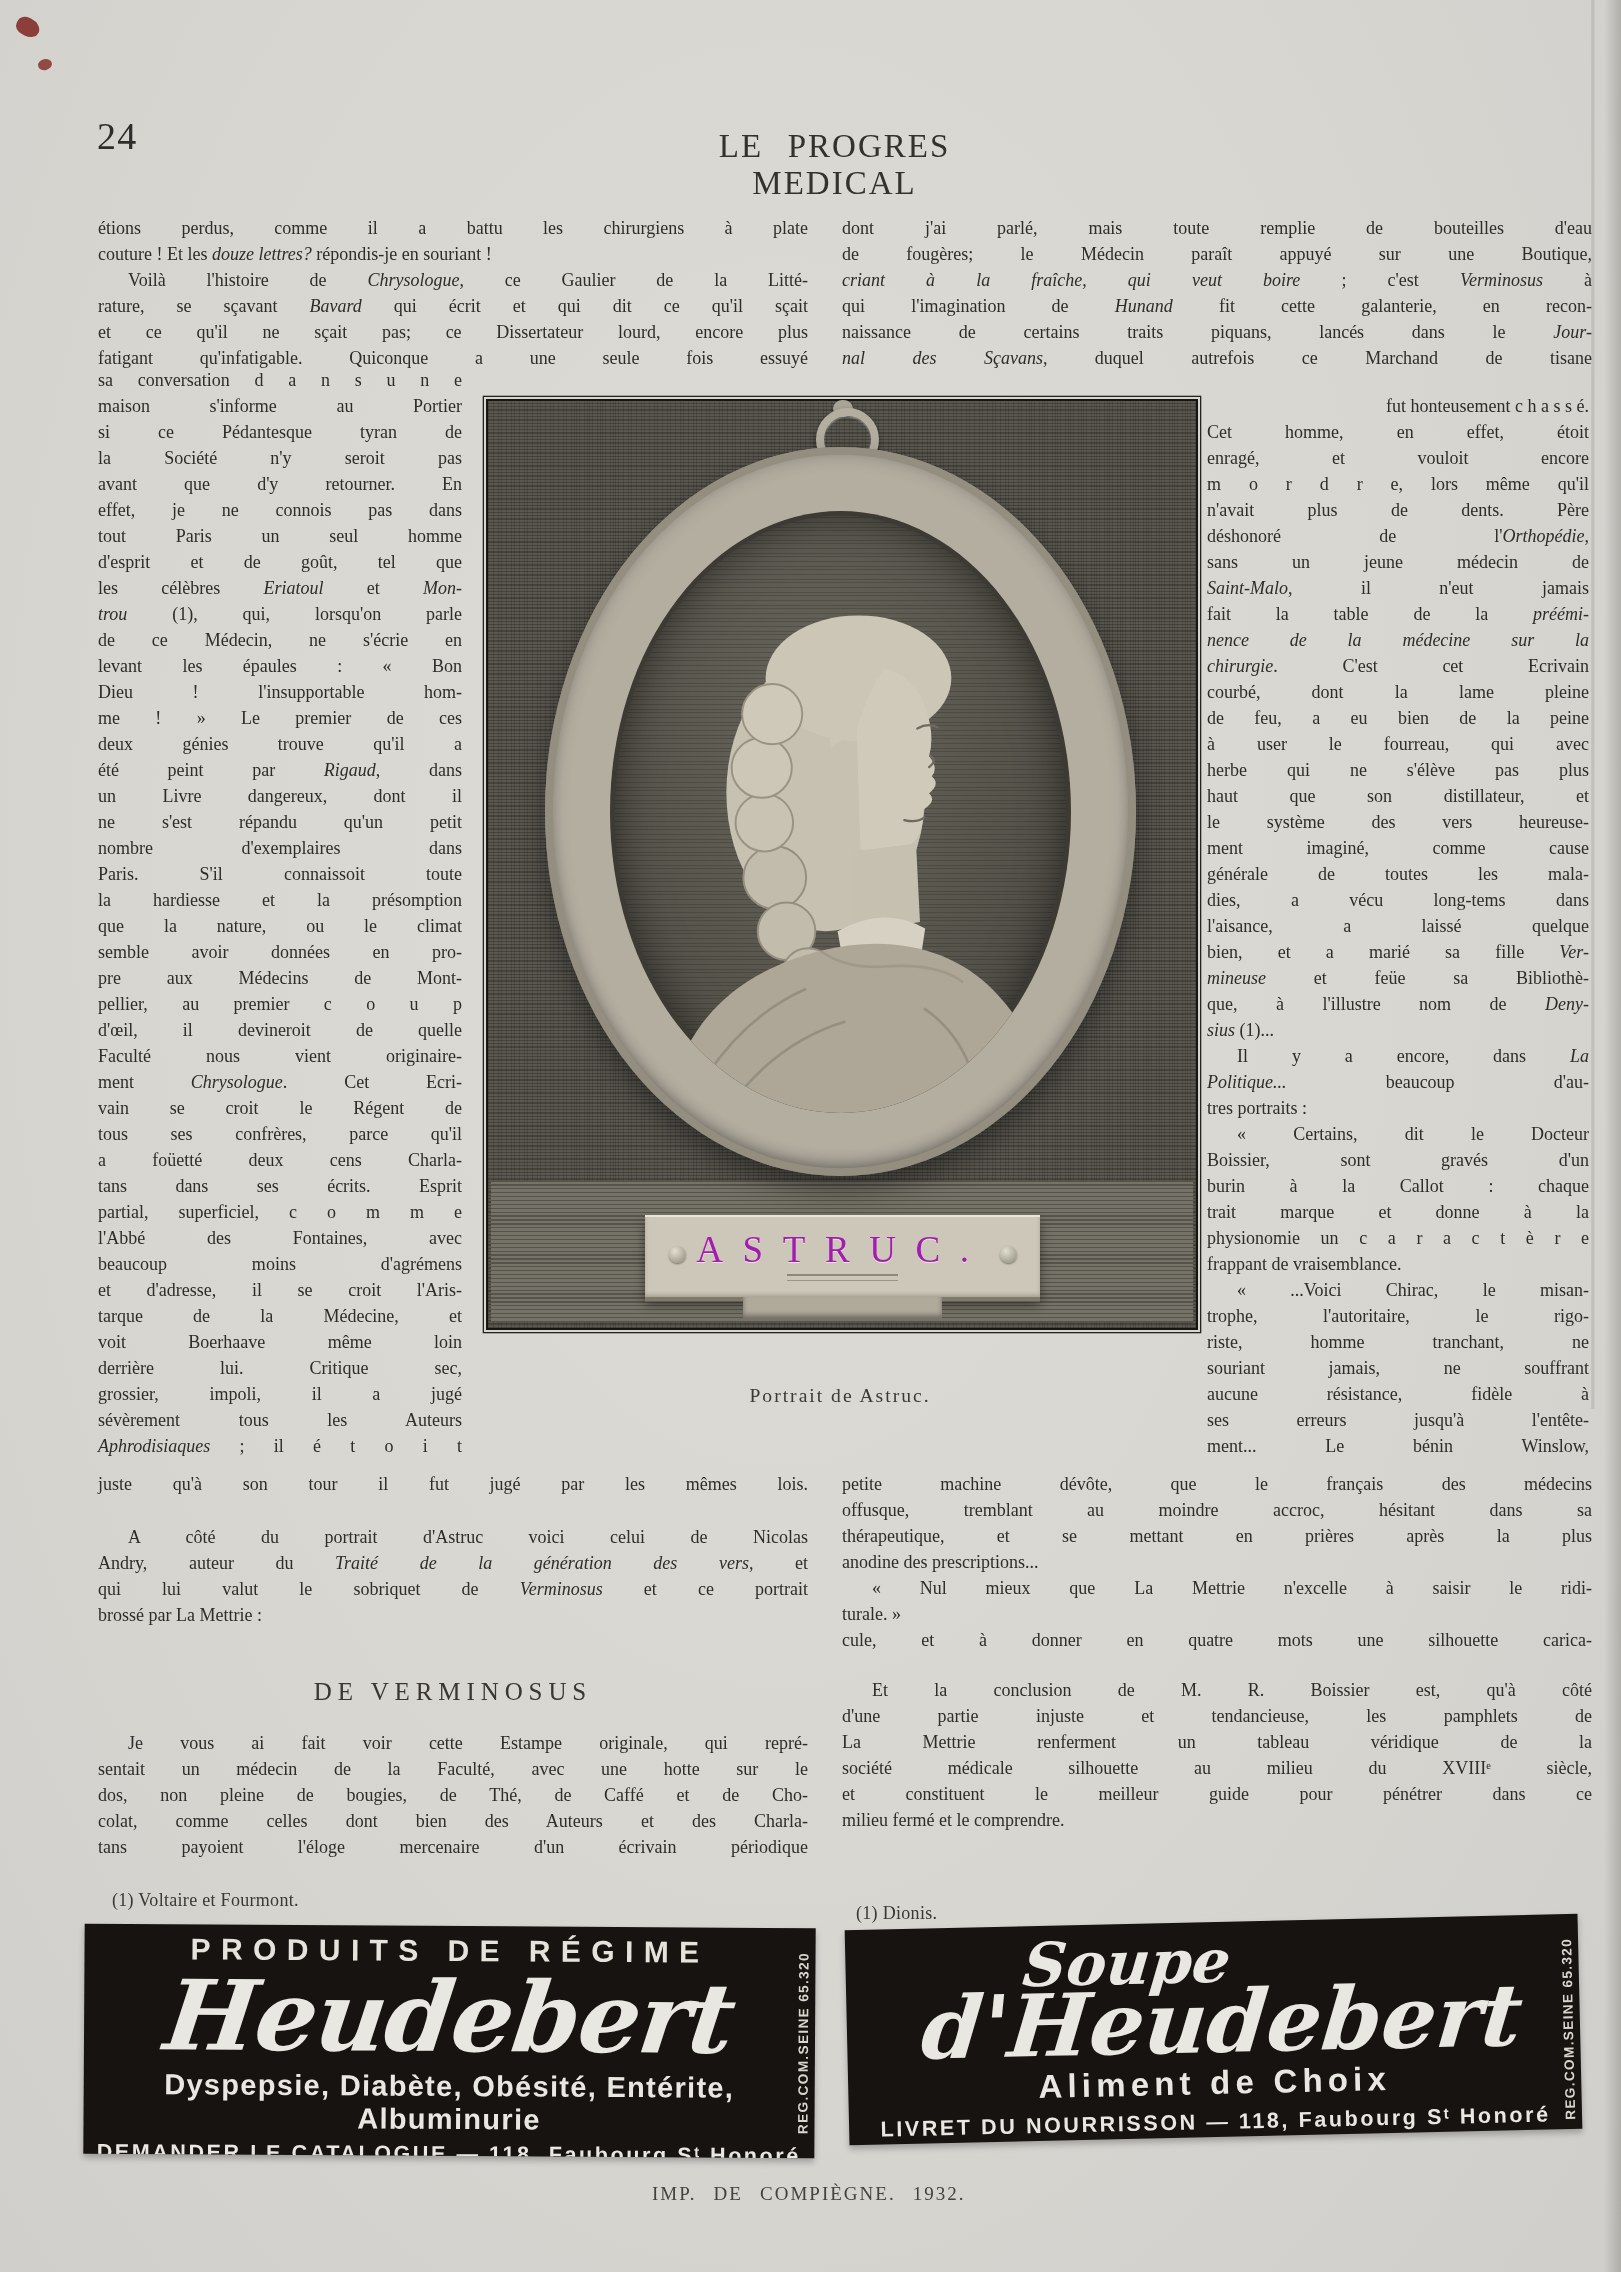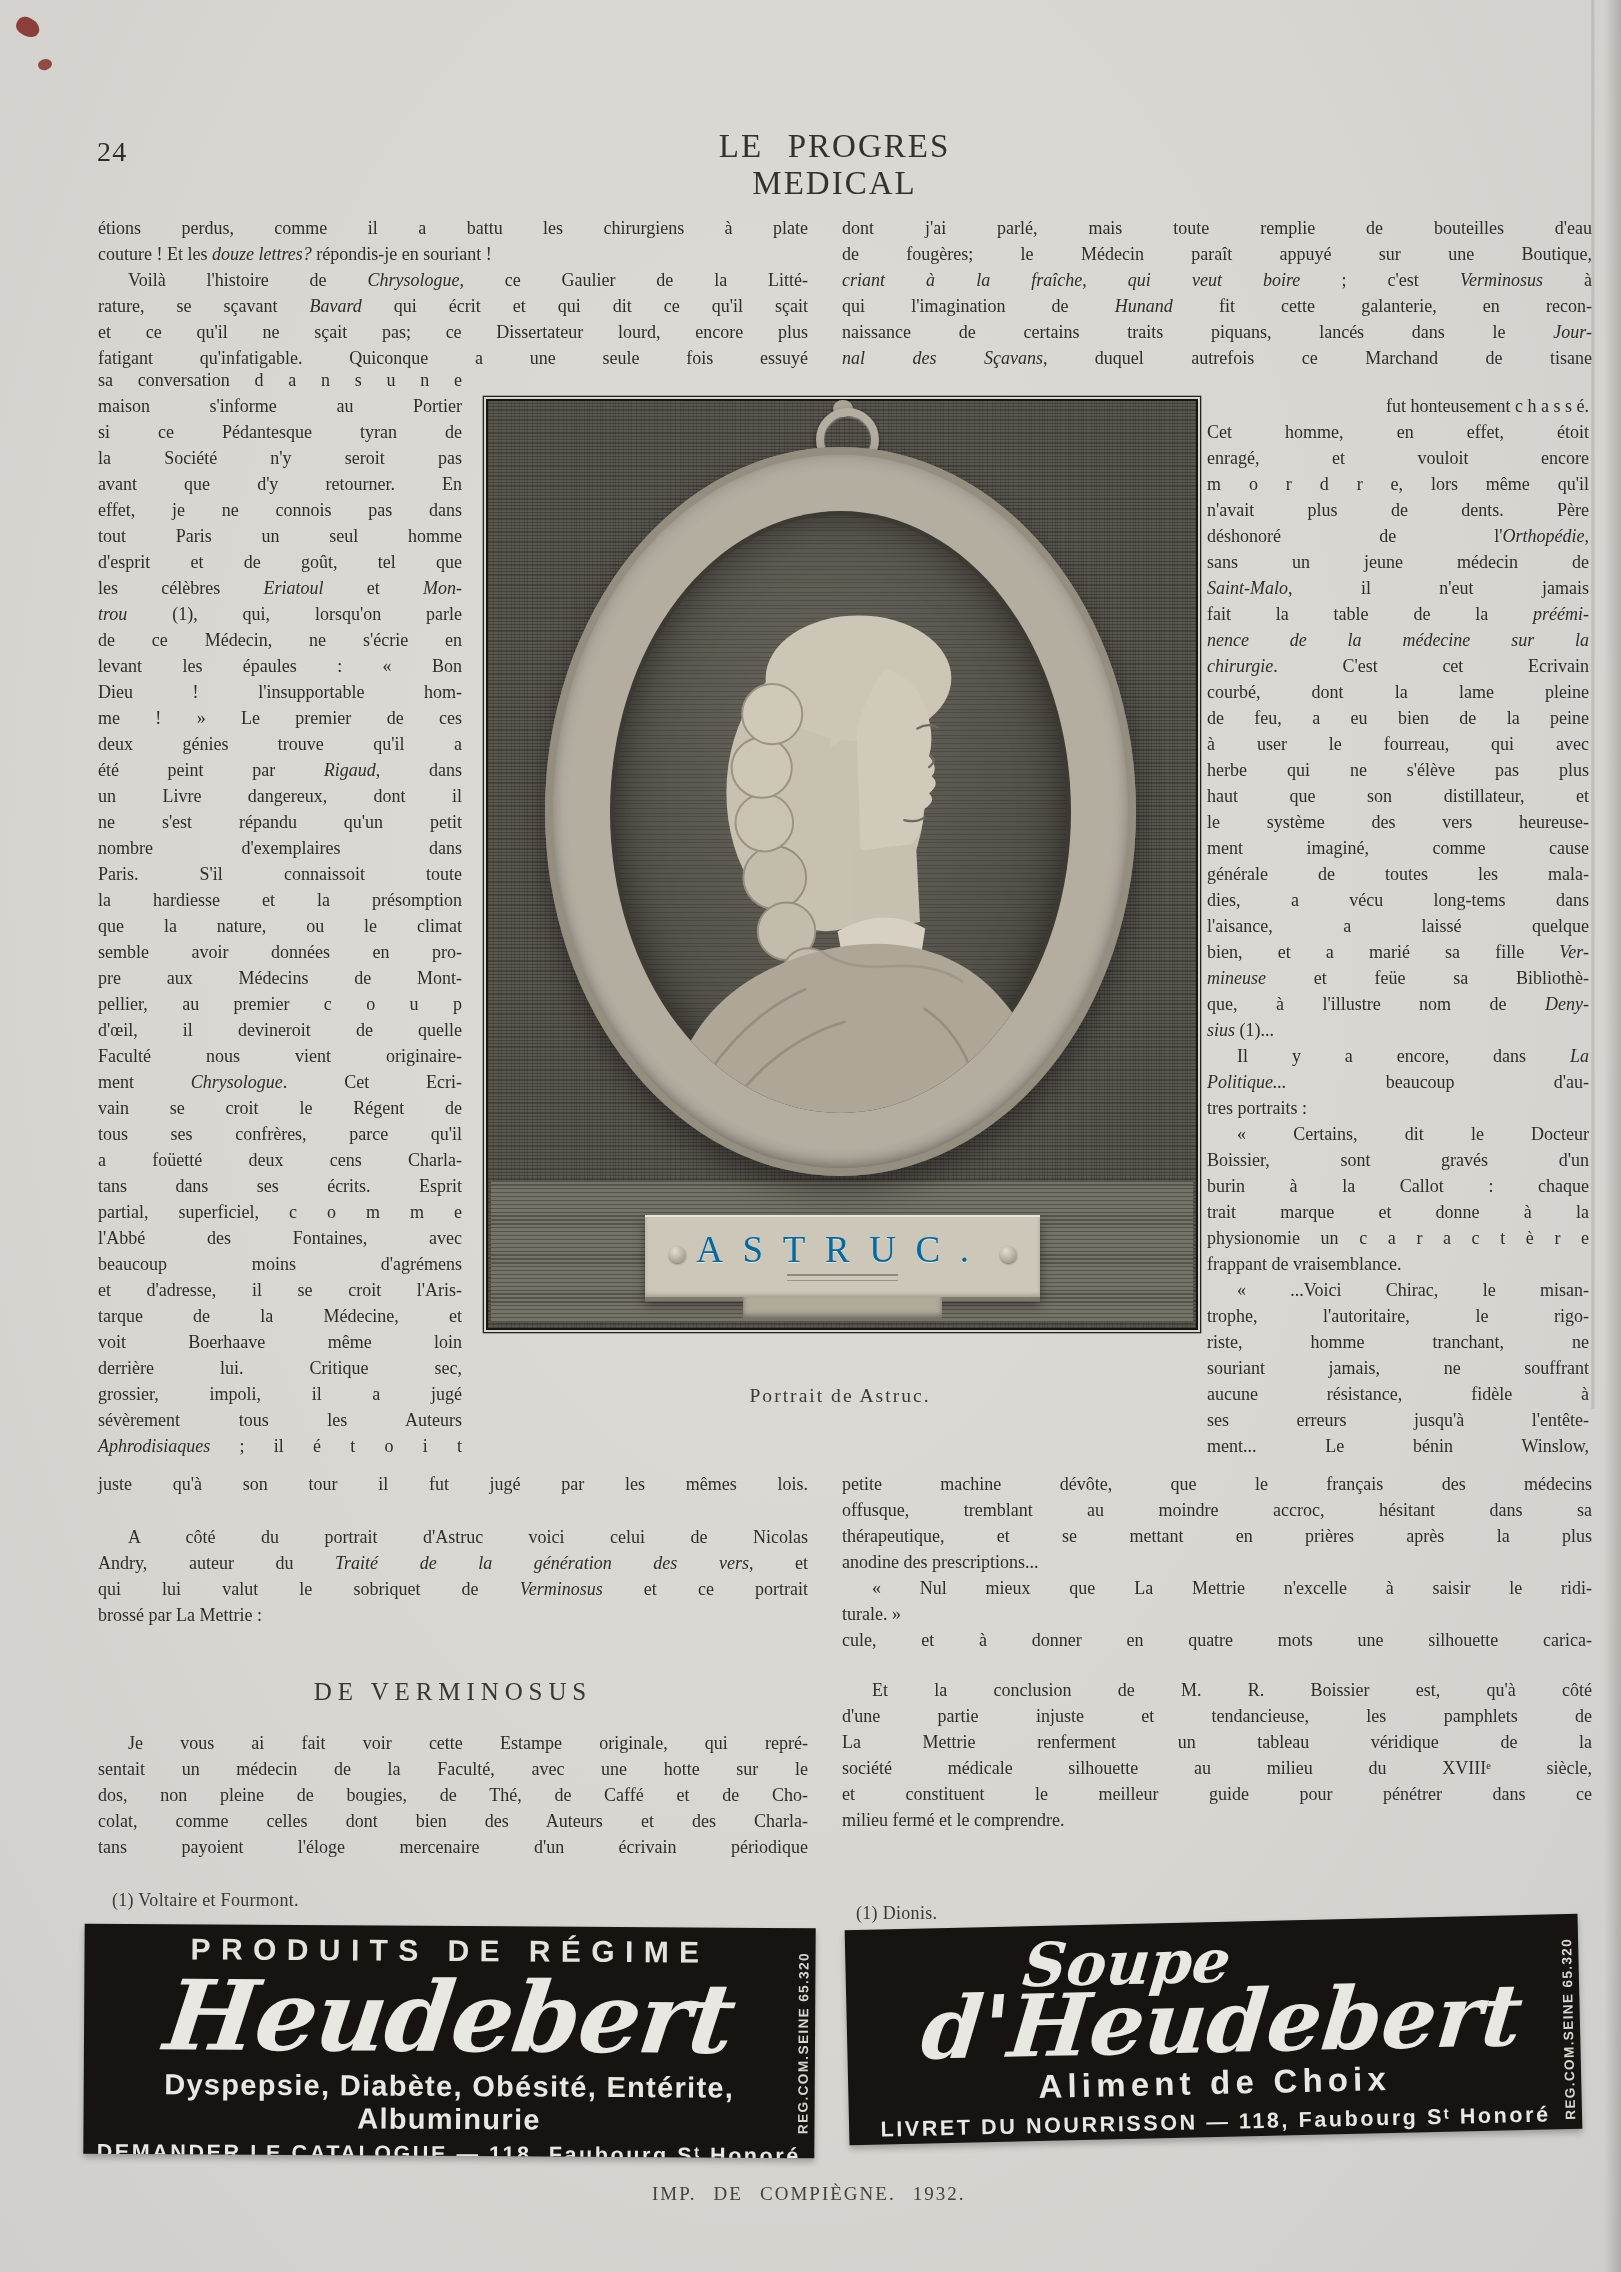--- a/index.html
+++ b/index.html
@@ -7,21 +7,21 @@
     background:radial-gradient(ellipse at 48% 38%, #dcdbd6 0%, #d7d6d1 55%, #cfceca 100%);
     font-family:"Liberation Serif", serif;color:#2f2d29;}
   .edge-shadow{position:absolute;top:0;right:0;width:17px;height:100%;
     background:linear-gradient(to right, rgba(0,0,0,0), rgba(60,55,48,.22));}
   .crease{position:absolute;top:0;right:26px;width:3.9px;height:62%;
     background:linear-gradient(to right, rgba(90,85,75,.10), rgba(90,85,75,.18), rgba(90,85,75,.05));}
   .ink-mark{position:absolute;opacity:.85;}
   .mark-a{left:15.7px;top:18px;width:23.5px;height:18px;border-radius:46% 60% 52% 48%;transform:rotate(26deg);}
   .mark-b{left:38px;top:59px;width:14.4px;height:11px;border-radius:50%;transform:rotate(-12deg);opacity:.78;}
 
-  .pageno{position:absolute;left:97px;top:136px;font-size:28px;letter-spacing:1.3px;}
+  .pageno{position:absolute;left:97px;top:114px;font-size:38px;letter-spacing:1.3px;}
   .masthead{position:absolute;left:639px;top:128px;width:391px;text-align:center;
     font-size:33px;letter-spacing:2px;word-spacing:14.4px;color:#34322d;}
 
   .col{position:absolute;font-size:18px;line-height:26px;}
   .tl{text-align:justify;text-align-last:justify;}
   .tl.a-l{text-align-last:left;}
   .tl.a-r{text-align-last:right;}
   .tl.ind{text-indent:30px;}
   .it{font-style:italic;}
 
@@ -52,21 +52,21 @@
   .oval-inner{position:absolute;left:65px;top:64px;width:461px;height:602px;border-radius:50%;overflow:hidden;
     background:
       repeating-linear-gradient(0deg, rgba(25,23,19,.22) 0 0.7px, rgba(0,0,0,0) 0.7px 2.6px),
       radial-gradient(ellipse at 45% 35%, #67645b 0%, #57544c 55%, #47453e 100%);
     box-shadow:inset 0 0 0 4.6px #3d3a34, inset 0 0 46px rgba(0,0,0,.55);}
   .bust{position:absolute;left:0;top:0;width:100%;height:100%;}
   .plaque{position:absolute;left:157px;top:814px;width:395px;height:82px;background:#ccc7b8;
     box-shadow:0 4.6px 0 #7f7a6c, 0 7.8px 10.4px rgba(0,0,0,.45), inset 0 2px 0 #e9e5d7, inset 0 -2.6px 3.9px rgba(0,0,0,.18);}
   .plaque::after{content:"";position:absolute;left:98px;right:98px;bottom:-22px;height:22px;
     background:#b0aa9b;box-shadow:inset 0 -3.9px 5.2px rgba(0,0,0,.35);}
-  .plaque-label{margin-top:13px;text-align:center;font-size:37px;letter-spacing:19.6px;color:#0369a1;
+  .plaque-label{margin-top:13px;text-align:center;font-size:37px;letter-spacing:19.6px;color:#a21caf;
     text-shadow:0 0.7px 0 #eae6d8;}
   .plaque-rule{width:111px;height:4.6px;margin:2.6px auto 0;border-top:2px solid #8d8878;border-bottom:1.3px solid #9b9585;}
   .screw{position:absolute;top:31px;width:17px;height:17px;border-radius:50%;
     background:radial-gradient(circle at 35% 30%, #e3dfd0, #8d8878);box-shadow:0 1.3px 2px rgba(0,0,0,.4);}
   .screw.left{left:23.5px;} .screw.right{right:23.5px;}
   .caption{position:absolute;left:486px;top:1385px;width:708px;text-align:center;
     font-size:19.6px;letter-spacing:2px;color:#3c3a35;}
 
   
   .ad{position:absolute;background:#161310;color:#e9e7e1;overflow:hidden;}

